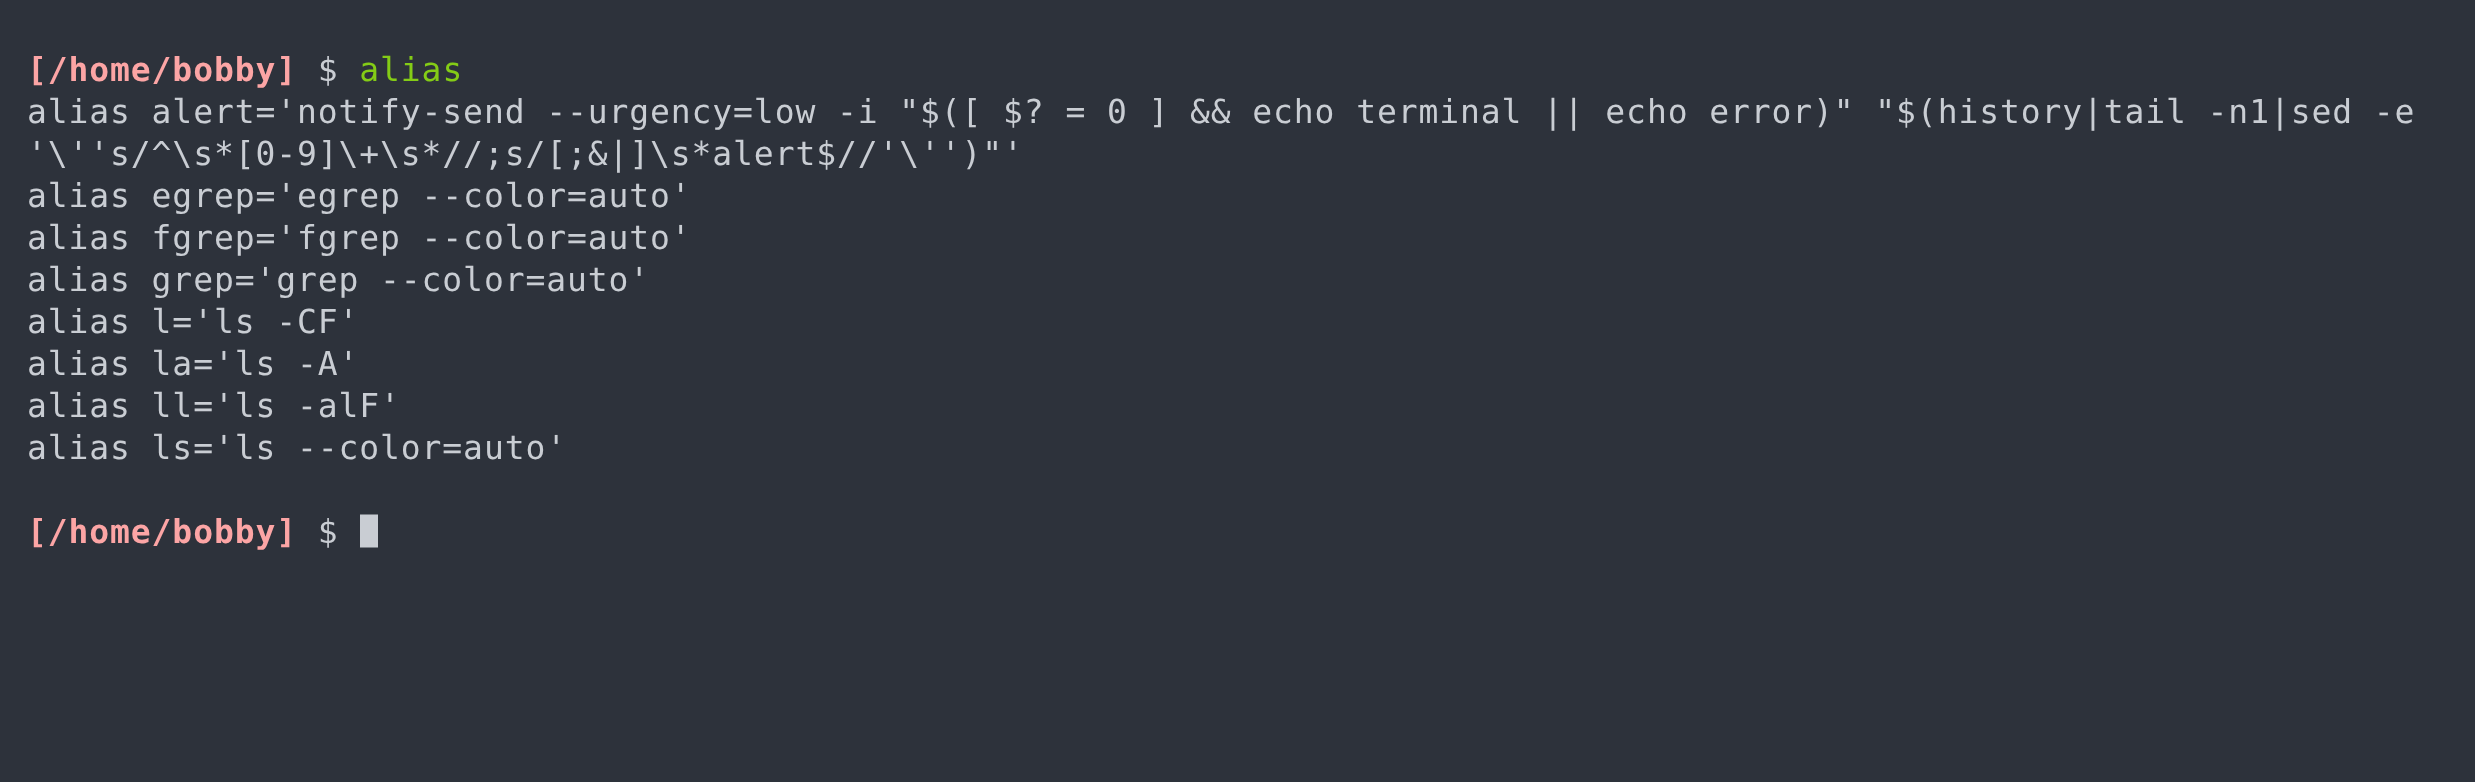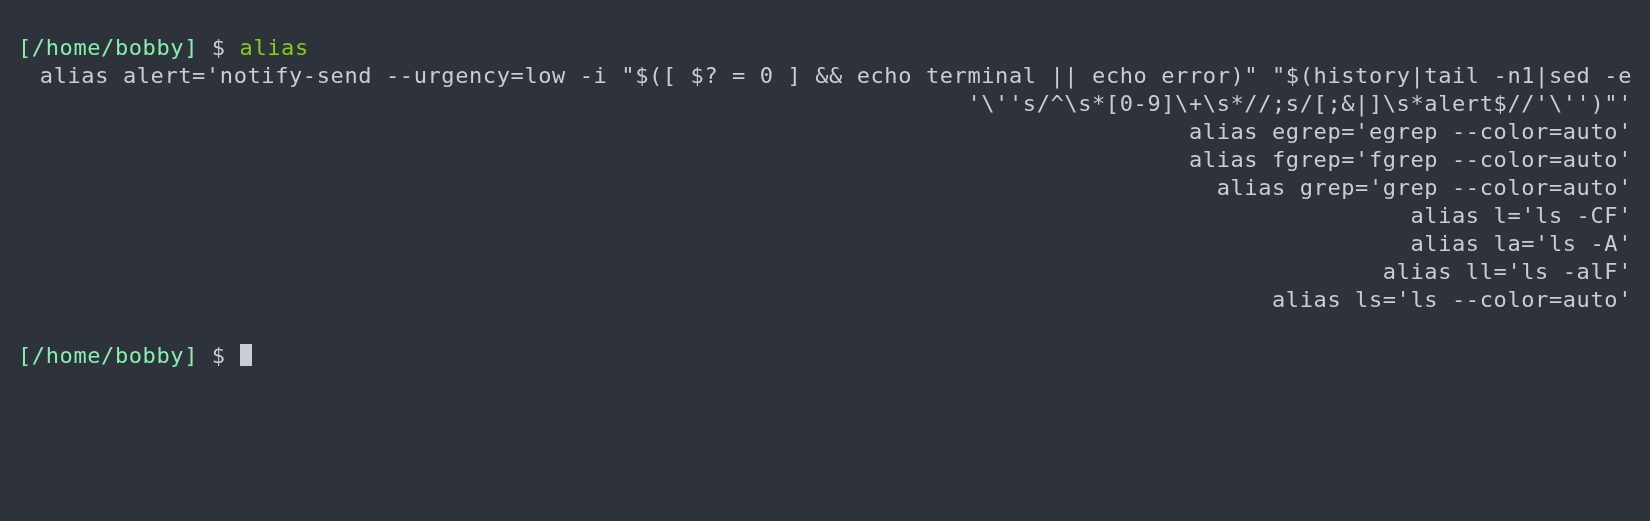--- a/index.html
+++ b/index.html
@@ -17,32 +17,31 @@
     padding: 34px 18px 18px 18px;
     font-family: "DejaVu Sans Mono", "Liberation Mono", "Courier New", monospace;
     font-size: 22px;
     line-height: 28px;
     color: #c9cdd3;
     white-space: pre-wrap;
     word-break: break-all;
     letter-spacing: 0.6px;
   }
   .prompt-path {
-    color: #86efac;
-    font-weight: normal;
+    color: #fca5a5;
+    font-weight: bold;
   }
   .prompt-symbol {
     color: #c9cdd3;
   }
   .cmd {
     color: #84cc16;
   }
   .out {
     color: #c9cdd3;
-    text-align: right;
   }
   .cursor {
     display: inline-block;
     width: 12px;
     height: 22px;
     background: #c9cdd3;
     vertical-align: -3px;
   }
   .line {
     display: block;

